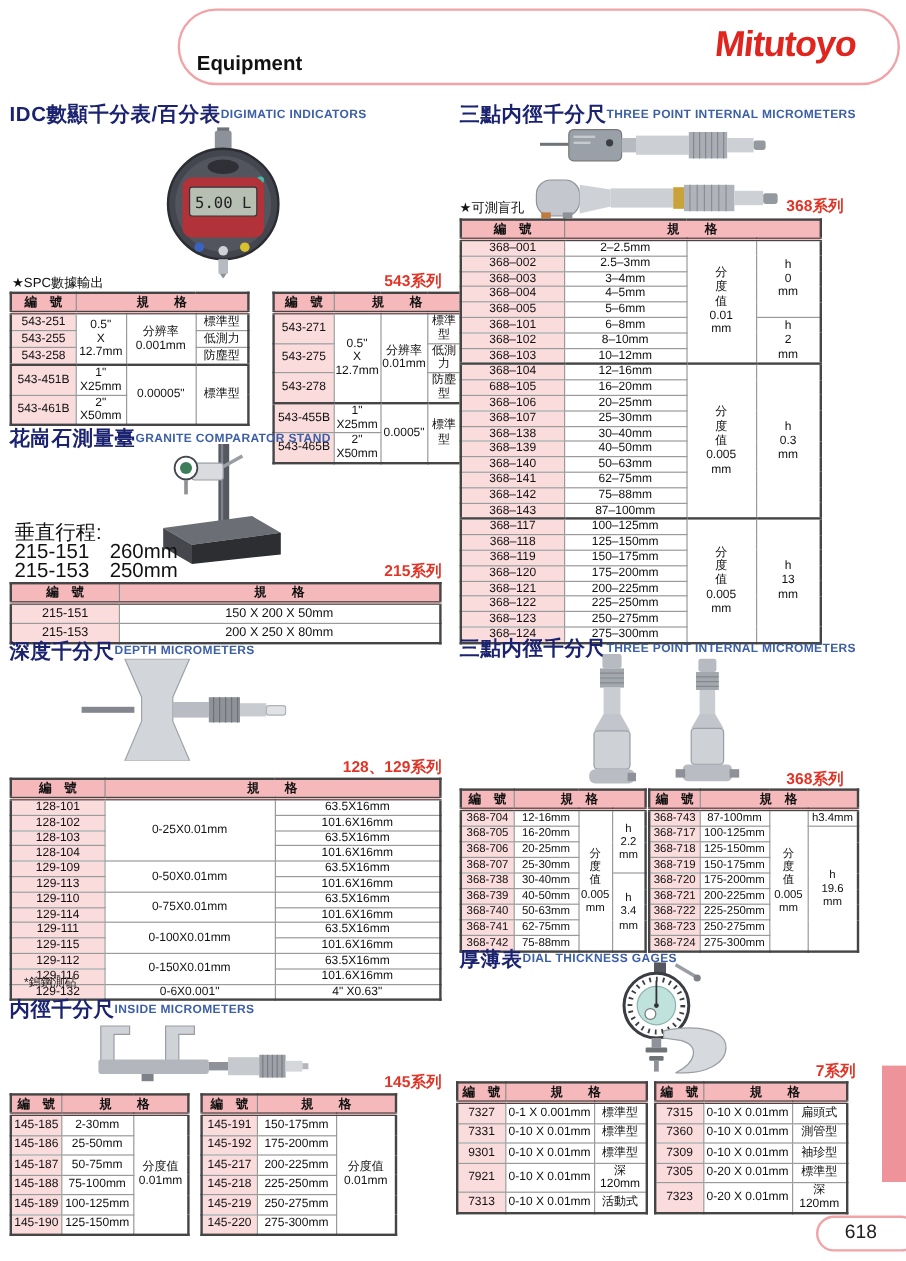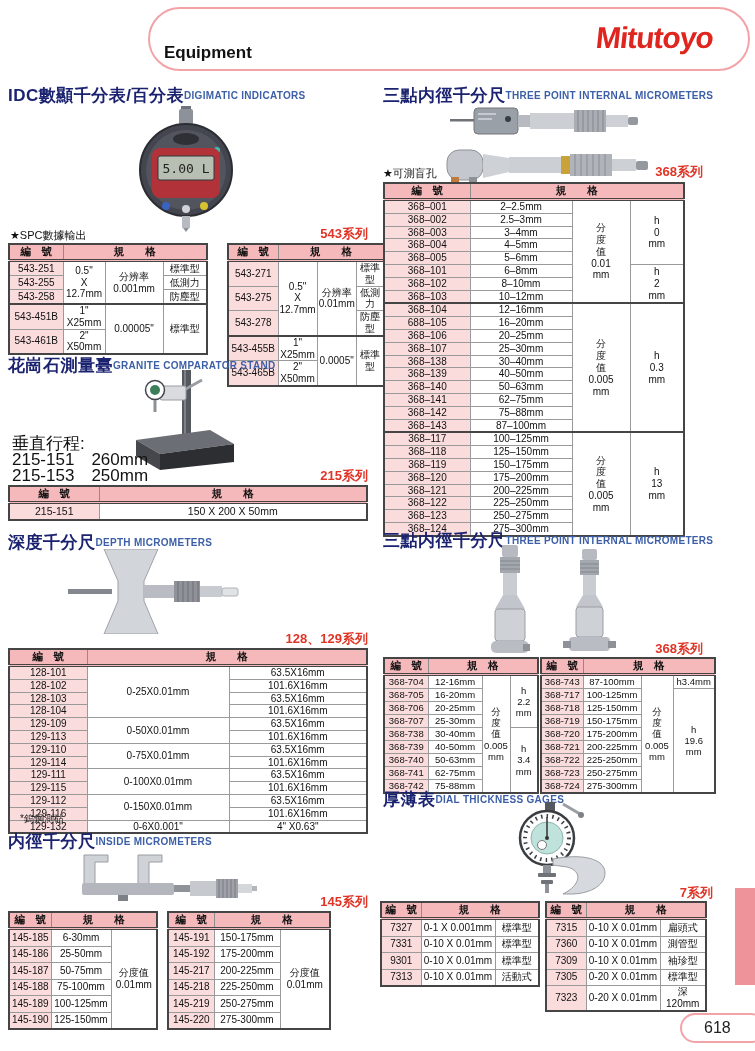--- a/index.html
+++ b/index.html
@@ -200,20 +200,24 @@
       <tr>
         <th>編　號</th>
         <th>規　　格</th>
       </tr>
     </thead>
     <tbody>
       <tr>
         <td class="code">215-151</td>
         <td>150 X 200 X 50mm</td>
       </tr>
+      <tr>
+        <td class="code">215-153</td>
+        <td>200 X 250 X 80mm</td>
+      </tr>
     </tbody>
   </table>
 
 <div class="sec-title" style="left:8px;top:531px">
   <span class="cn">深度千分尺</span>
   <span class="en">DEPTH MICROMETERS</span>
 </div>
 
 <div class="abs" style="left:66px;top:549px">
   <svg width="175" height="85" viewBox="0 0 175 85">
@@ -335,21 +339,21 @@
     </colgroup>
 <thead>
       <tr>
         <th>編　號</th>
         <th colspan="2">規　　格</th>
       </tr>
     </thead>
     <tbody>
       <tr>
         <td class="code">145-185</td>
-        <td>6-30mm</td>
+        <td>2-30mm</td>
         <td rowspan="6">分度值
 0.01mm</td>
       </tr>
       <tr>
         <td class="code">145-186</td>
         <td>25-50mm</td>
       </tr>
       <tr>
         <td class="code">145-187</td>
         <td>50-75mm</td>
@@ -798,20 +802,25 @@
         <td class="code">7331</td>
         <td>0-10 X 0.01mm</td>
         <td>標準型</td>
       </tr>
       <tr>
         <td class="code">9301</td>
         <td>0-10 X 0.01mm</td>
         <td>標準型</td>
       </tr>
       <tr>
+        <td class="code">7921</td>
+        <td>0-10 X 0.01mm</td>
+        <td>深120mm</td>
+      </tr>
+      <tr>
         <td class="code">7313</td>
         <td>0-10 X 0.01mm</td>
         <td>活動式</td>
       </tr>
     </tbody>
   </table>
 <table class="ctab h16" style="left:545px;top:901px">
   <colgroup>
       <col style="width:40px">
       <col style="width:74px">

